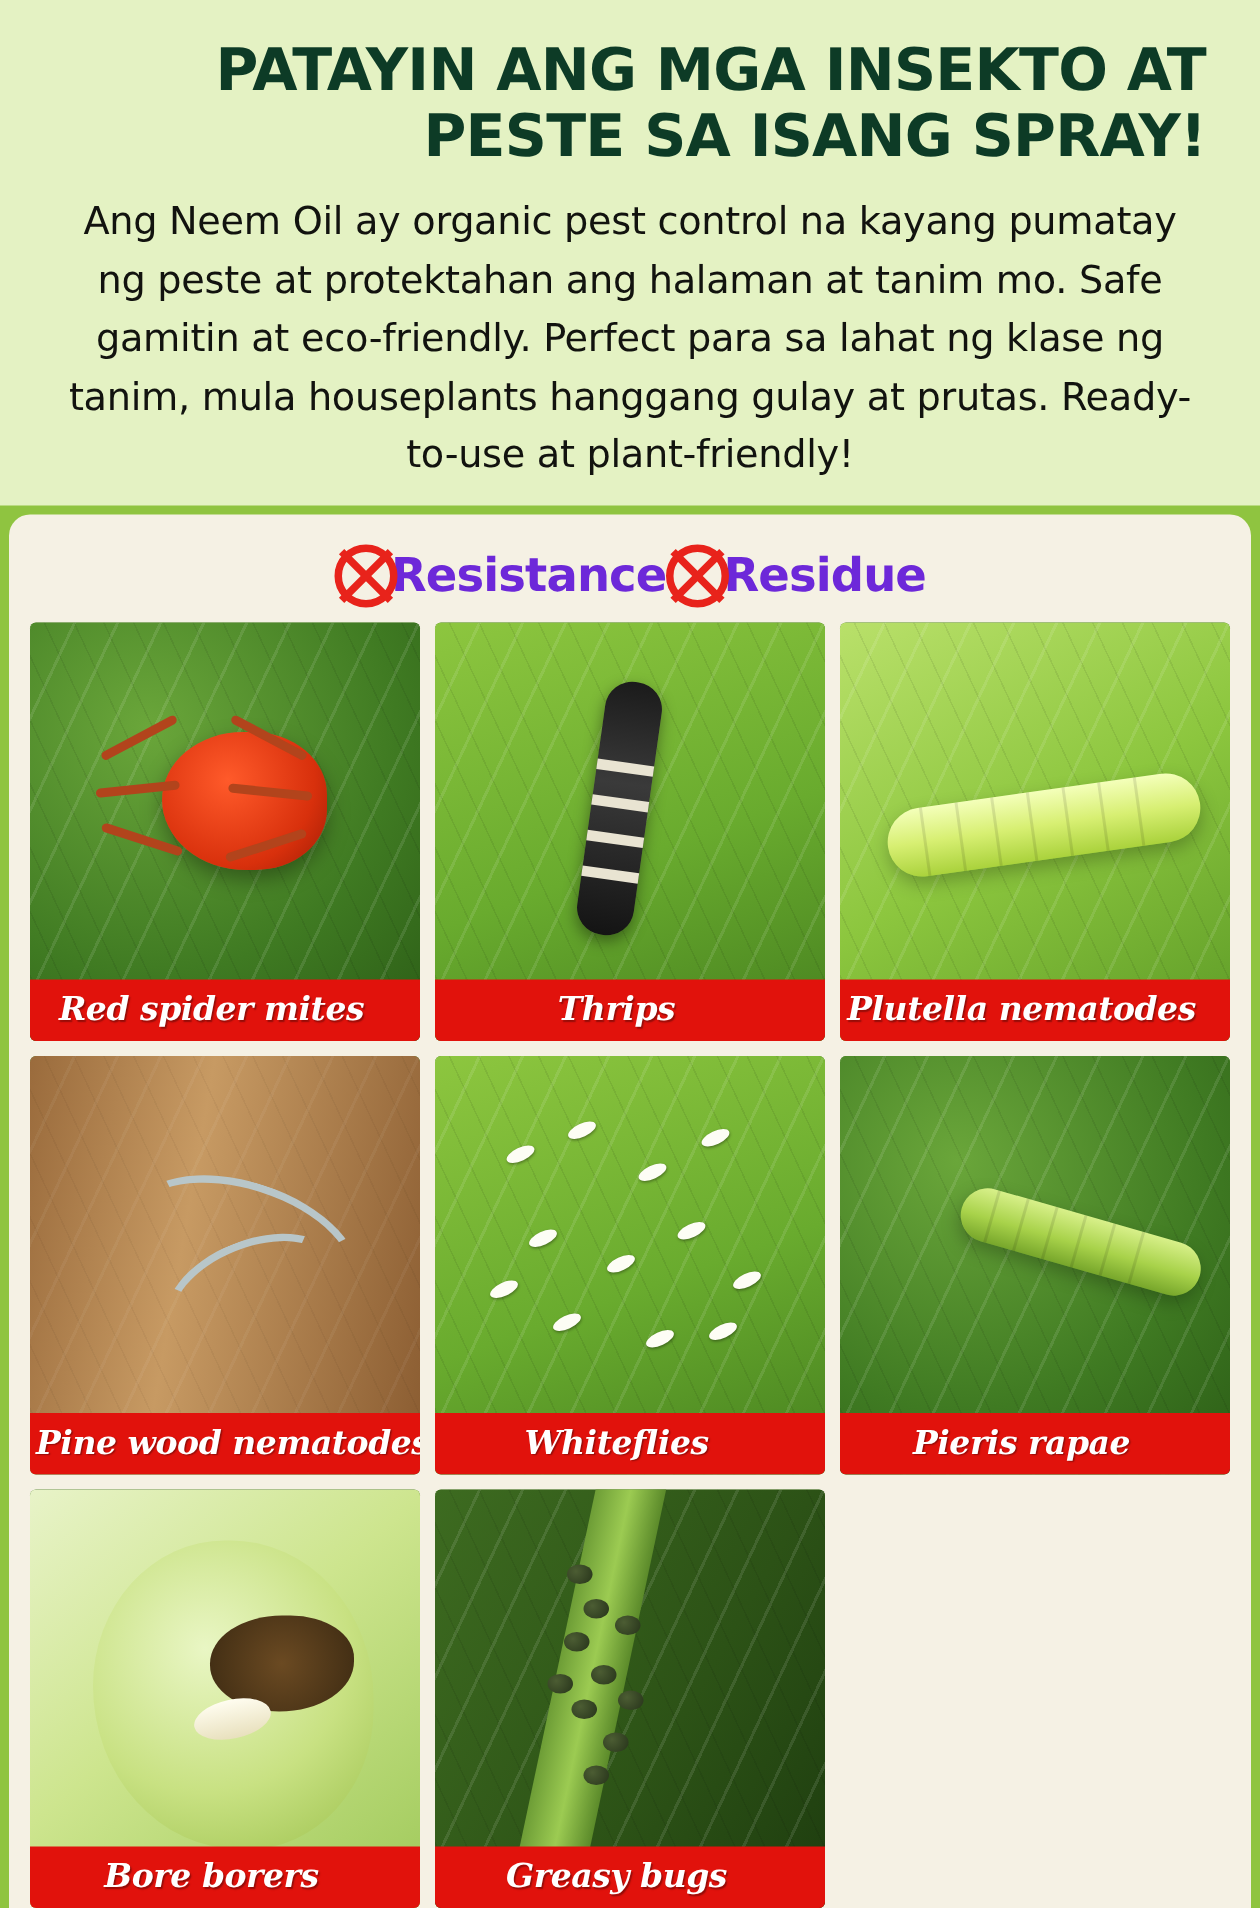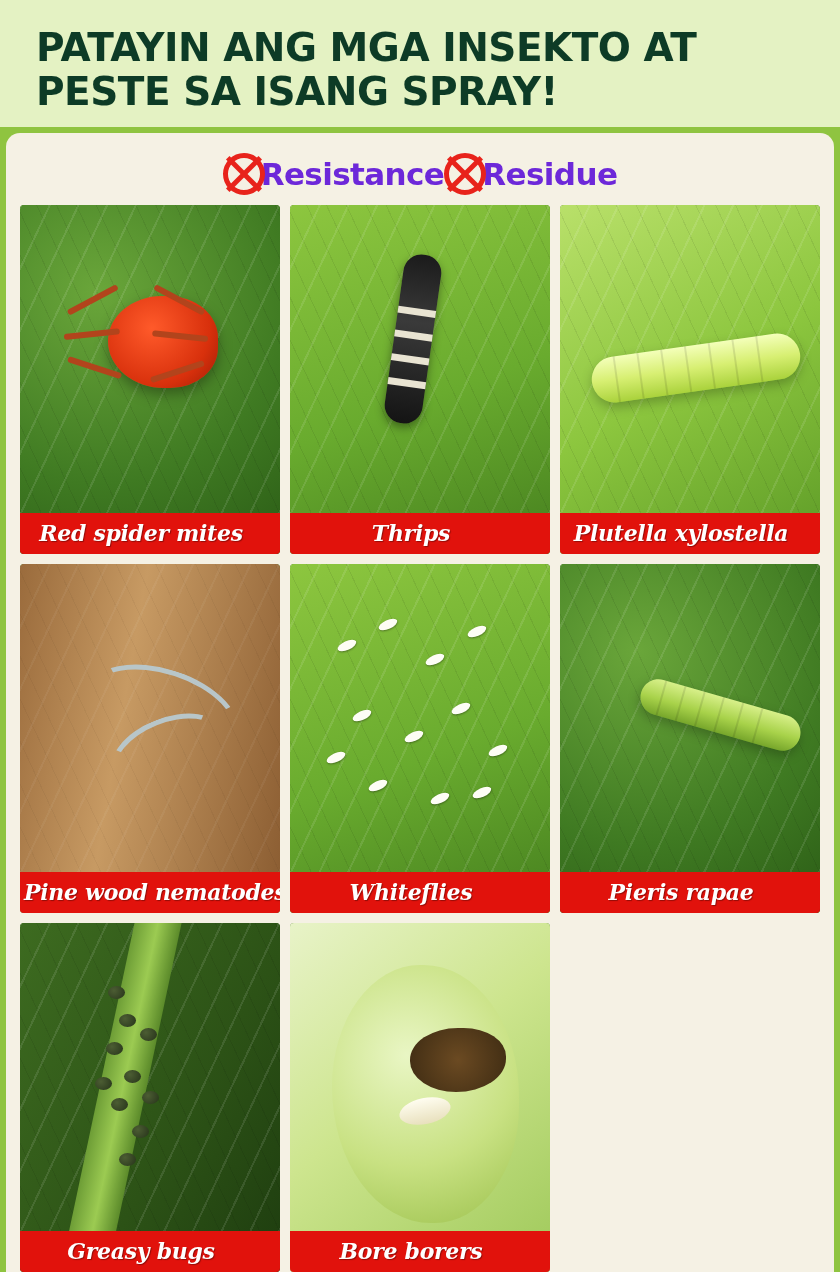--- a/index.html
+++ b/index.html
@@ -25,21 +25,21 @@
     background: #e4f2c3;
     flex: 0 0 auto;
   }
   .promo-title {
     font-family: "DejaVu Sans", sans-serif;
     font-weight: 700;
     font-size: 39px;
     line-height: 1.12;
     letter-spacing: -0.5px;
     color: #0d3b26;
-    text-align: left;
+    text-align: right;
     text-transform: uppercase;
   }
   .promo-body {
     margin-top: 16px;
     font-family: "DejaVu Sans", sans-serif;
     font-size: 25.5px;
     line-height: 1.52;
     color: #12130f;
     text-align: center;
     letter-spacing: -0.2px;
@@ -265,20 +265,21 @@
     background: linear-gradient(120deg, #3d6b20 0%, #2c5216 60%, #1e3d0f 100%);
   }
 </style>
 </head>
 <body>
 
 <div class="page">
 
   <section class="promo">
     <h1 class="promo-title">PATAYIN ANG MGA INSEKTO AT PESTE SA ISANG SPRAY!</h1>
+    <p class="promo-body">Ang Neem Oil ay organic pest control na kayang pumatay ng peste at protektahan ang halaman at tanim mo. Safe gamitin at eco-friendly. Perfect para sa lahat ng klase ng tanim, mula houseplants hanggang gulay at prutas. Ready-to-use at plant-friendly!</p>
   </section>
 
   <section class="poster-wrap">
     <div class="poster">
 
       <div class="poster-head">
 
         <div class="poster-claims">
           <div class="claim">
             <span class="nope">
@@ -336,21 +337,21 @@
             <div class="grub">
               <span class="seg" style="left:24px;"></span>
               <span class="seg" style="left:48px;"></span>
               <span class="seg" style="left:72px;"></span>
               <span class="seg" style="left:96px;"></span>
               <span class="seg" style="left:120px;"></span>
               <span class="seg" style="left:144px;"></span>
               <span class="seg" style="left:168px;"></span>
             </div>
           </div>
-          <div class="caption">Plutella xylostella</div>
+          <div class="caption">Plutella nematodes</div>
         </div>
 
         <div class="cell">
           <div class="art wood">
             <div class="veins" style="opacity:.5"></div>
             <div class="nematode"></div>
             <div class="nematode b"></div>
           </div>
           <div class="caption">Pine wood nematodes</div>
         </div>
@@ -383,43 +384,43 @@
               <span class="seg" style="left:60px;"></span>
               <span class="seg" style="left:80px;"></span>
               <span class="seg" style="left:100px;"></span>
               <span class="seg" style="left:120px;"></span>
             </div>
           </div>
           <div class="caption">Pieris rapae</div>
         </div>
 
         <div class="cell">
+          <div class="art leaf-pale">
+            <div class="borer-fruit"></div>
+            <div class="borer-hole"></div>
+            <div class="borer-larva"></div>
+          </div>
+          <div class="caption">Bore borers</div>
+        </div>
+
+        <div class="cell">
           <div class="art">
             <div class="dark-leaf-bg"></div>
             <div class="veins"></div>
             <div class="greasy-stem"></div>
             <span class="greasy-bug" style="left:34%;top:18%;"></span>
             <span class="greasy-bug" style="left:38%;top:26%;"></span>
             <span class="greasy-bug" style="left:33%;top:34%;"></span>
             <span class="greasy-bug" style="left:40%;top:42%;"></span>
             <span class="greasy-bug" style="left:35%;top:50%;"></span>
             <span class="greasy-bug" style="left:43%;top:58%;"></span>
             <span class="greasy-bug" style="left:38%;top:66%;"></span>
             <span class="greasy-bug" style="left:46%;top:30%;"></span>
             <span class="greasy-bug" style="left:29%;top:44%;"></span>
             <span class="greasy-bug" style="left:47%;top:48%;"></span>
           </div>
           <div class="caption">Greasy bugs</div>
         </div>
 
-        <div class="cell">
-          <div class="art leaf-pale">
-            <div class="borer-fruit"></div>
-            <div class="borer-hole"></div>
-            <div class="borer-larva"></div>
-          </div>
-          <div class="caption">Bore borers</div>
-        </div>
-
       </div>
     </div>
   </section>
 </div>
 
 </body></html>

